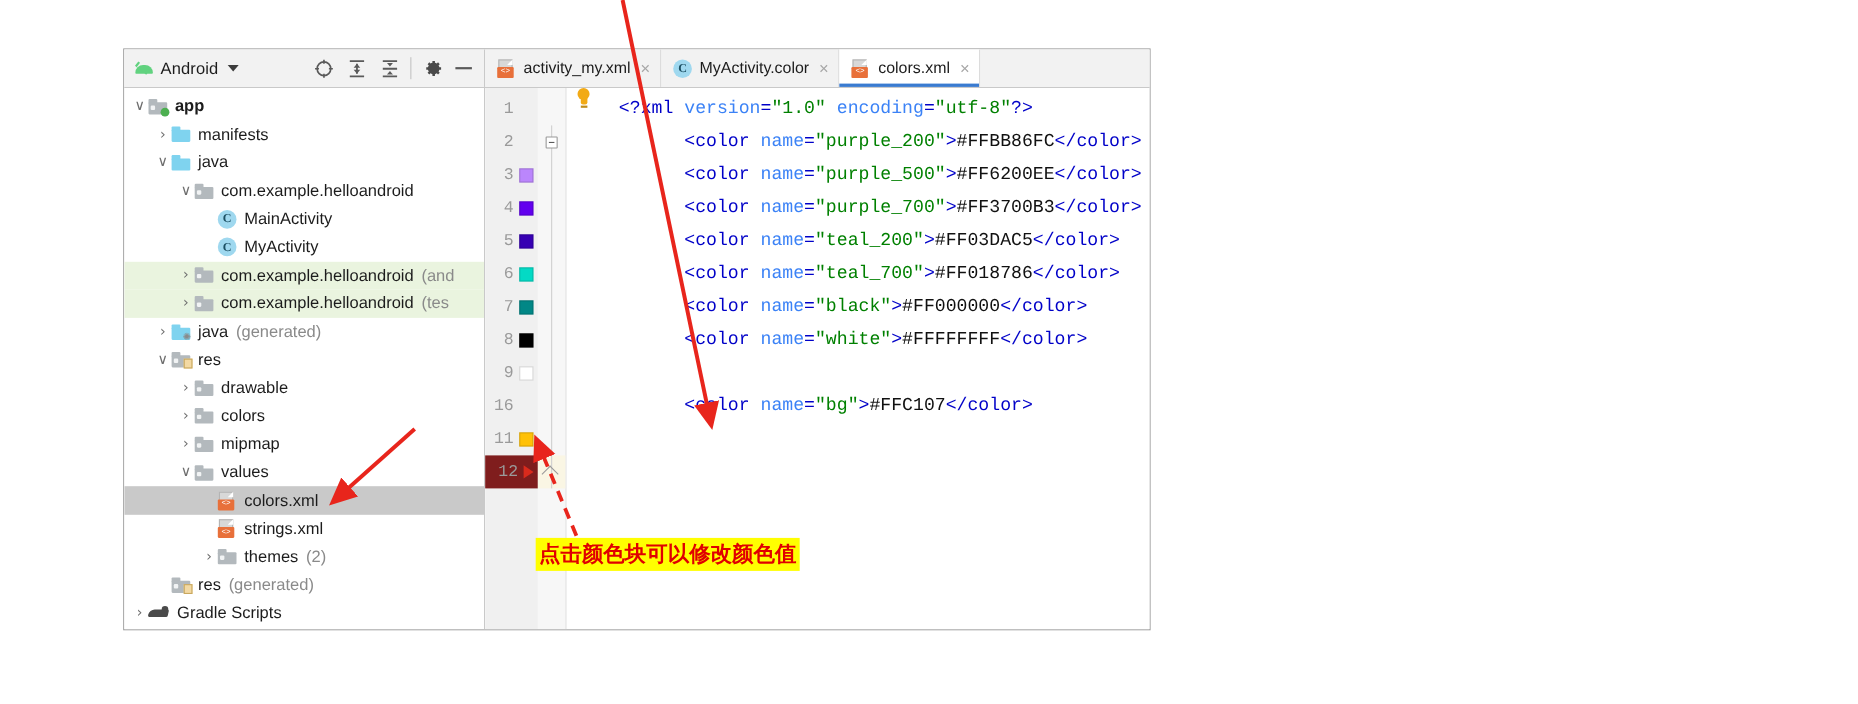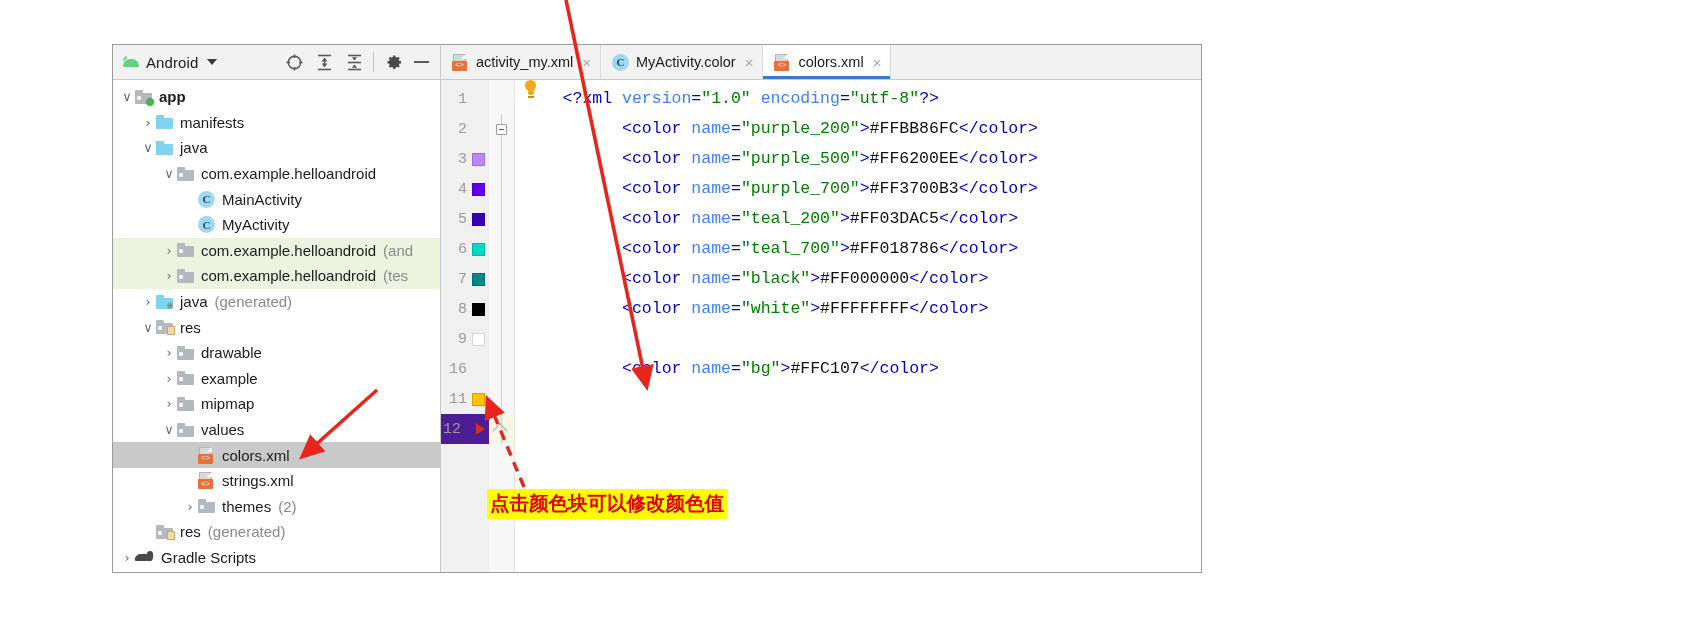--- a/index.html
+++ b/index.html
@@ -7,21 +7,21 @@
     width:1689px;height:640px;
     background:#ffffff;
     font-family:"Liberation Sans", sans-serif;
     overflow:hidden;
     position:relative;
   }
 
   
   #ide-window{
     position:absolute;left:112px;top:44px;
-    width:1090px;height:529px;
+    width:934px;height:529px;
     border:1px solid #9b9b9b;
     background:#ffffff;
     box-sizing:border-box;
     display:flex;flex-direction:column;
   }
 
   
   .top-row{display:flex;height:34px;flex:0 0 34px;background:#f2f2f2;border-bottom:1px solid #c9c9c9;}
 
   .proj-header{
@@ -143,21 +143,21 @@
   
   .editor{flex:1;background:#ffffff;display:flex;position:relative;min-width:0;overflow:hidden;}
   .gutter{
     width:48px;flex:0 0 48px;background:#f0f0f0;box-sizing:border-box;
     padding-top:4px;
   }
   .gutter .g-row{
     height:30px;display:flex;align-items:center;justify-content:flex-end;
     padding-right:4px;gap:5px;box-sizing:border-box;
   }
-  .gutter .g-row.hl{background:#4c1d95;justify-content:space-between;}
+  .gutter .g-row.hl{background:#7f1d1d;}
   .ln{
     font-family:"Liberation Mono",monospace;font-size:15px;color:#9a9a9a;
     width:20px;text-align:right;
   }
   .swatch{width:13px;height:13px;flex:0 0 13px;border:1px solid rgba(0,0,0,.16);box-sizing:border-box;}
   .swatch.none{border:none;}
   .runmark{
     width:0;height:0;border-left:9px solid #d92a1c;
     border-top:6px solid transparent;border-bottom:6px solid transparent;
   }
@@ -388,21 +388,21 @@
             <span class="b"></span>
           </span>
           <span class="lbl">drawable</span>
         </div>
         <div class="node" style="padding-left: 48px;">
           <span class="arrow">›</span>
           <span class="f grey">
             <span class="t"></span>
             <span class="b"></span>
           </span>
-          <span class="lbl">example</span>
+          <span class="lbl">colors</span>
         </div>
         <div class="node" style="padding-left: 48px;">
           <span class="arrow">›</span>
           <span class="f grey">
             <span class="t"></span>
             <span class="b"></span>
           </span>
           <span class="lbl">mipmap</span>
         </div>
         <div class="node" style="padding-left: 48px;">

